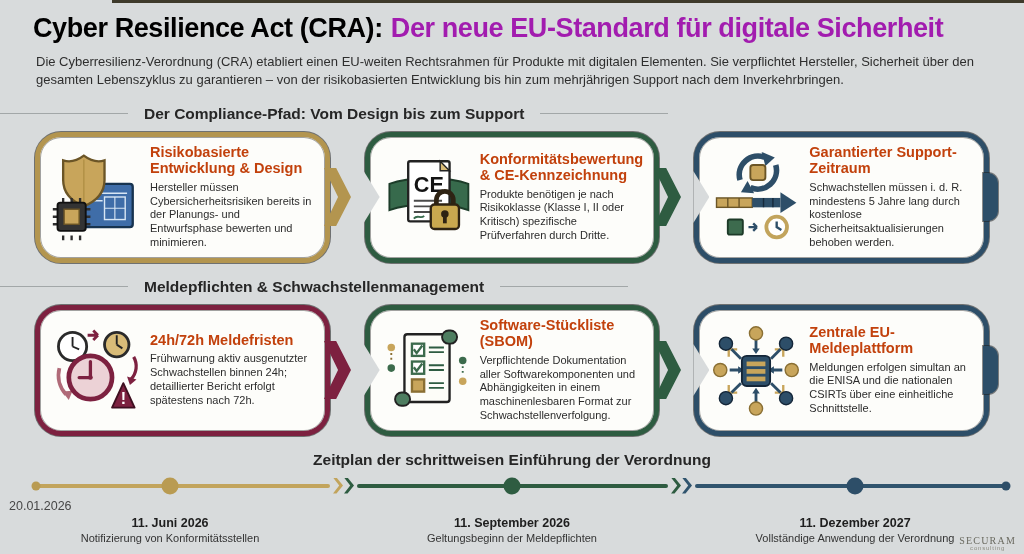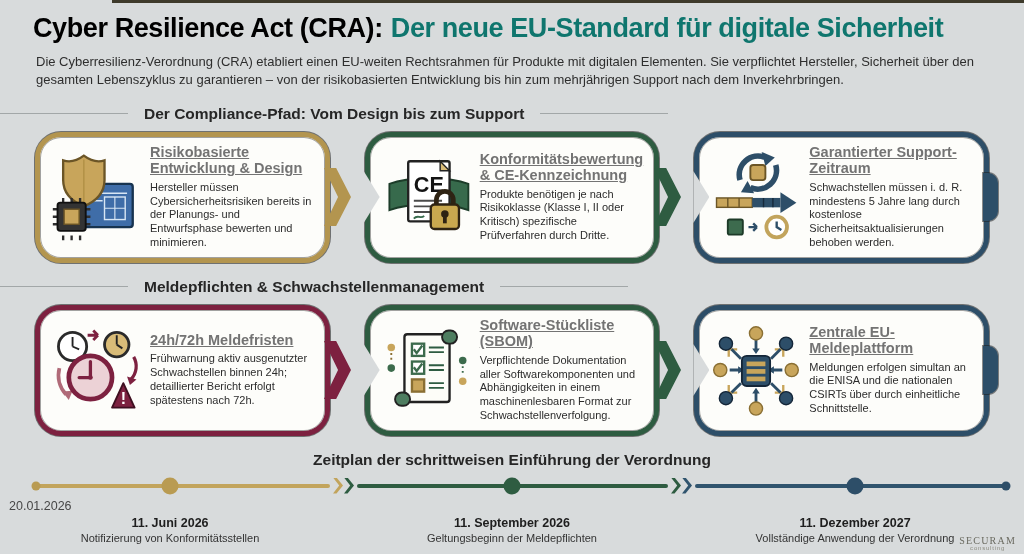--- a/index.html
+++ b/index.html
@@ -7,21 +7,21 @@
   body { font-family:"Liberation Sans", sans-serif; }
   .page {
     position:relative; width:1024px; height:554px;
     background:#d8dbdc; overflow:hidden;
   }
   .top-strip { position:absolute; top:0; left:112px; right:0; height:3px; background:#3e3a2b; }
 
   
   h1.title { margin:14px 0 0; padding:0 33px; font-size:27px; font-weight:bold; letter-spacing:-0.4px; line-height:1.1; white-space:nowrap; }
   .title-gold { color:#000000; margin-right:8px; }
-  .title-rest { color:#0f766e; }
+  .title-rest { color:#a21caf; }
   p.subtitle { margin:9px 0 0; padding:0 36px; font-size:13px; line-height:1.42; color:#2e2e2e; }
 
   
   .sec-head { display:flex; align-items:center; gap:16px; margin-top:15px; }
   .sec-head .rule { width:128px; height:1px; background:#a2a7a8; }
   .sec-head h2 { margin:0; font-size:15.5px; font-weight:bold; color:#262626; }
 
   
   .cards-row { position:relative; display:flex; gap:35px; padding:0 35px; margin-top:9px; }
   .c-gold   { --c:#b3954f; }
@@ -29,21 +29,21 @@
   .c-navy   { --c:#2d4e68; }
   .c-maroon { --c:#7d2140; }
   .card {
     position:relative; width:295px; height:131px;
     background:#fdfdfa; border:5px solid var(--c); border-radius:26px;
     box-shadow:0 0 0 1px rgba(25,25,25,.55), inset 0 0 0 1px rgba(25,25,25,.4);
   }
   .card-inner { display:flex; align-items:center; height:100%; padding:6px 10px 6px 6px; }
   .icon-wrap { flex:none; width:102px; height:104px; display:flex; align-items:center; justify-content:center; }
   .card-text { flex:1; padding-left:2px; }
-  .card-text h3 { margin:0 0 4px; font-size:14.5px; line-height:1.12; color:#737373;text-decoration:underline; }
+  .card-text h3 { margin:0 0 4px; font-size:14.5px; line-height:1.12; color:#c2410c; }
   .card-text p { margin:0; font-size:11px; line-height:1.26; color:#2c2c2c; }
   
   .has-notch::before {
     content:""; position:absolute; left:-6px; top:50%; transform:translateY(-50%);
     width:16px; height:52px; background:#d8dbdc; z-index:2;
     clip-path:polygon(0 0, 100% 50%, 0 100%);
   }
   
   .end-tab::after {
     content:""; position:absolute; right:-14px; top:50%; transform:translateY(-50%);
@@ -257,21 +257,21 @@
             <circle cx="50" cy="91" r="7" fill="#c8a55b" stroke="#8a6f33" stroke-width="1.5"></circle>
             <circle cx="82" cy="80" r="7" fill="#2d4e68" stroke="#142638" stroke-width="1.5"></circle>
             <rect x="35" y="35" width="30" height="32" rx="5" fill="#2d4e68" stroke="#142638" stroke-width="2"></rect>
             <rect x="40" y="41" width="20" height="5" fill="#c8a55b"></rect>
             <rect x="40" y="49" width="20" height="5" fill="#c8a55b"></rect>
             <rect x="40" y="57" width="20" height="5" fill="#c8a55b"></rect>
           </svg>
         </div>
         <div class="card-text">
           <h3>Zentrale EU-Meldeplattform</h3>
-          <p>Meldungen erfolgen simultan an die ENISA und die nationalen CSIRTs über durch einheitliche Schnittstelle.</p>
+          <p>Meldungen erfolgen simultan an die ENISA und die nationalen CSIRTs über eine einheitliche Schnittstelle.</p>
         </div>
       </div>
     </div>
 
     <span class="flow-arrow fa-1 c-maroon"></span>
     <span class="flow-arrow fa-2 c-green"></span>
   </div>
 
   <div class="timeline">
     <h2>Zeitplan der schrittweisen Einführung der Verordnung</h2>

